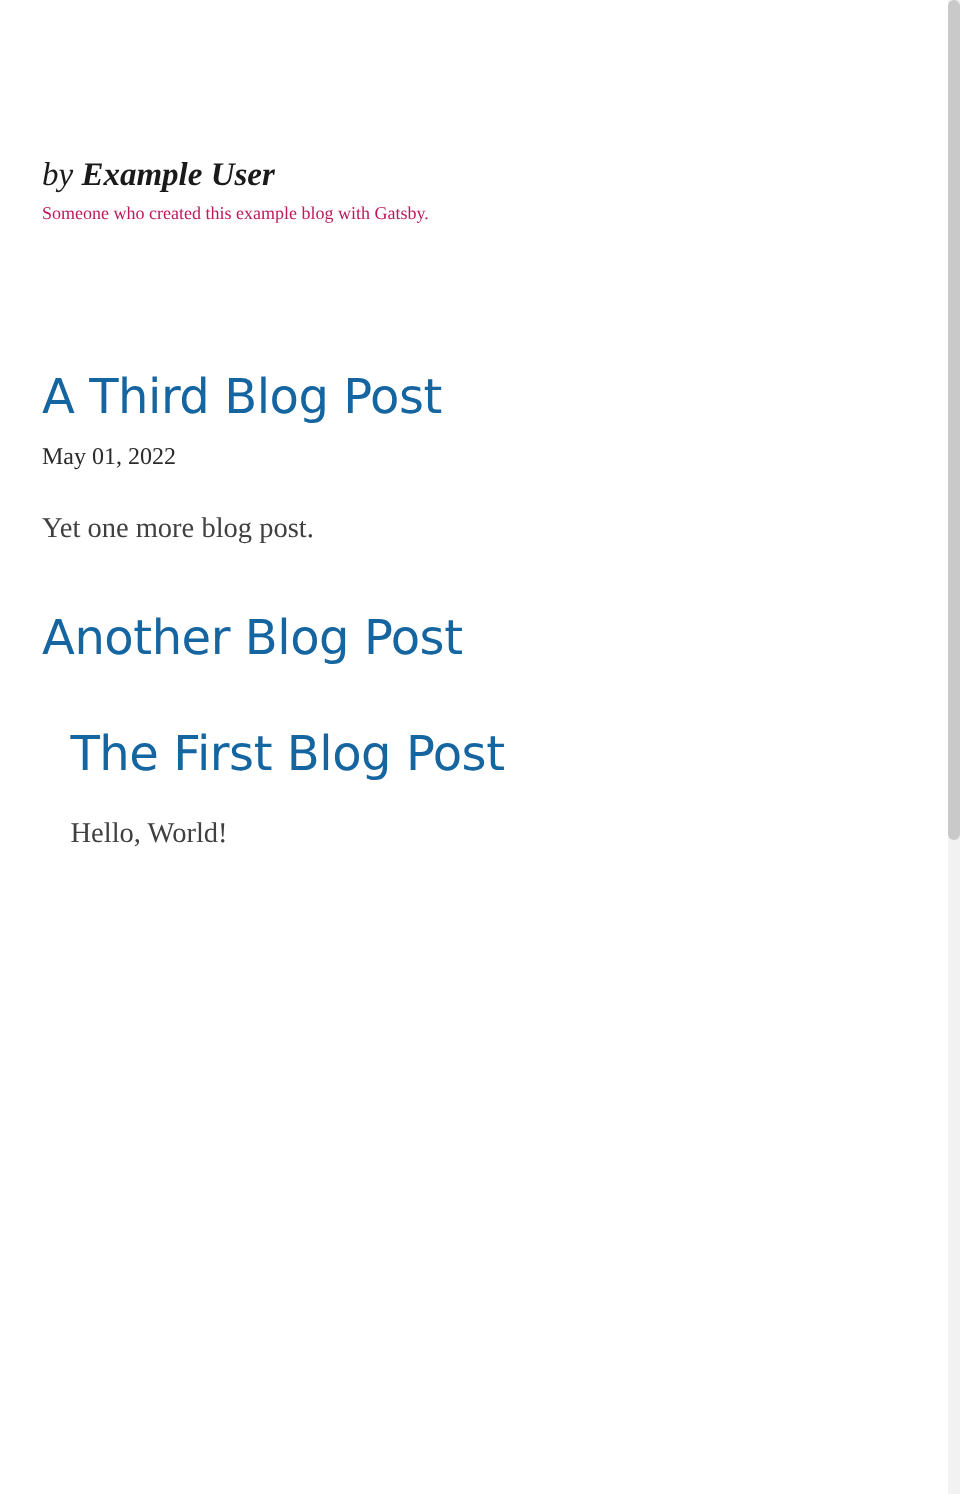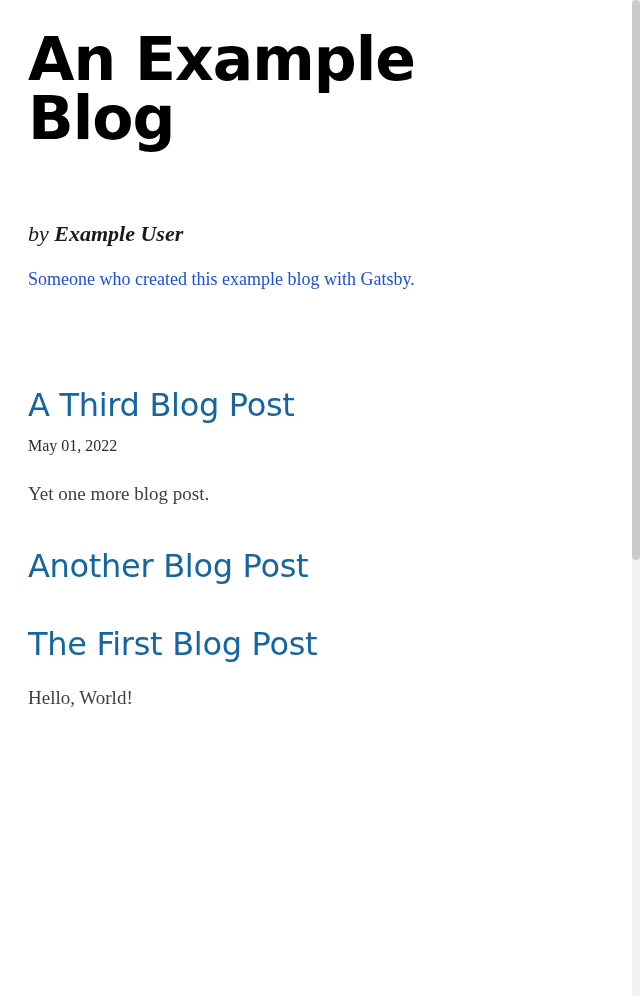--- a/index.html
+++ b/index.html
@@ -35,33 +35,34 @@
     margin-top: 72px;
     font-size: 22px;
     line-height: 1.3;
     color: #1a1a1a;
     font-style: italic;
   }
   .byline .author {
     font-weight: 700;
   }
   .bio {
-    margin-top: 18px;
-    font-size: 18px;
+    margin-top: 3px;
+    font-size: 12px;
     line-height: 1.45;
-    color: #1d4ed8;
+    color: #be185d;
   }
   .posts {
     margin-top: 96px;
   }
   .post {
     margin-bottom: 42px;
   }
   .post:last-child {
     margin-bottom: 0;
+    margin-left: 19px;
   }
   .post-title {
     font-family: "DejaVu Sans", sans-serif;
     font-weight: 400;
     font-size: 32px;
     line-height: 1.1;
     letter-spacing: -0.3px;
     color: #1565a0;
     margin: 0;
   }
@@ -97,21 +98,20 @@
     height: 560px;
     background: #c9c9c9;
     border-radius: 4px;
   }
 </style>
 </head>
 <body>
 
 <div class="page">
 
-  <h1 class="site-title">An Example Blog</h1>
 
   <div class="byline">
     <span>by</span>
     <span class="author">Example User</span>
   </div>
 
   <div class="bio">Someone who created this example blog with Gatsby.</div>
 
   <div class="posts">
 

